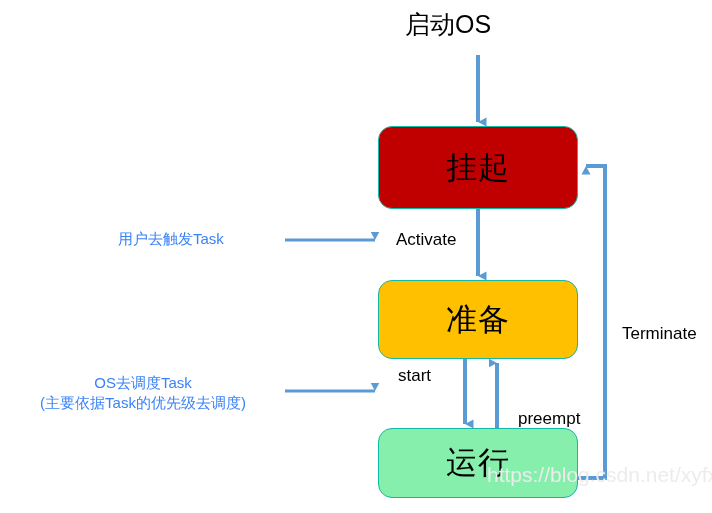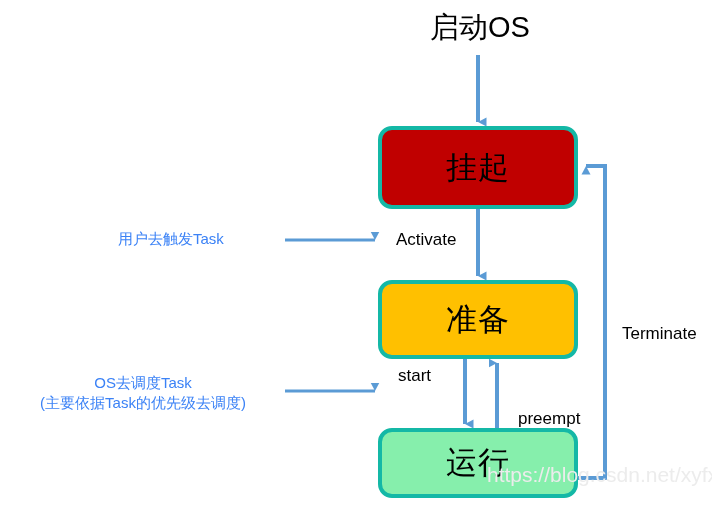--- a/index.html
+++ b/index.html
@@ -21,21 +21,21 @@
   .svg-layer {
     position: absolute;
     left: 0;
     top: 0;
     width: 712px;
     height: 513px;
   }
   .state-box {
     position: absolute;
     box-sizing: border-box;
-    border: 4px solid #14b8a6;
+    border: 1px solid #14b8a6;
     border-radius: 14px;
     display: flex;
     align-items: center;
     justify-content: center;
     color: #000000;
     font-size: 31px;
     font-weight: 400;
     letter-spacing: 1px;
     z-index: 3;
   }
@@ -55,22 +55,21 @@
     left: 378px;
     top: 428px;
     width: 200px;
     height: 70px;
   }
   .diagram-title {
     position: absolute;
     left: 405px;
     top: 8px;
     width: 150px;
-    text-align: center;
-    font-size: 29px;
+    font-size: 25px;
     color: #000000;
     z-index: 3;
   }
   .edge-label {
     position: absolute;
     font-size: 17px;
     color: #000000;
     white-space: nowrap;
     z-index: 4;
   }

